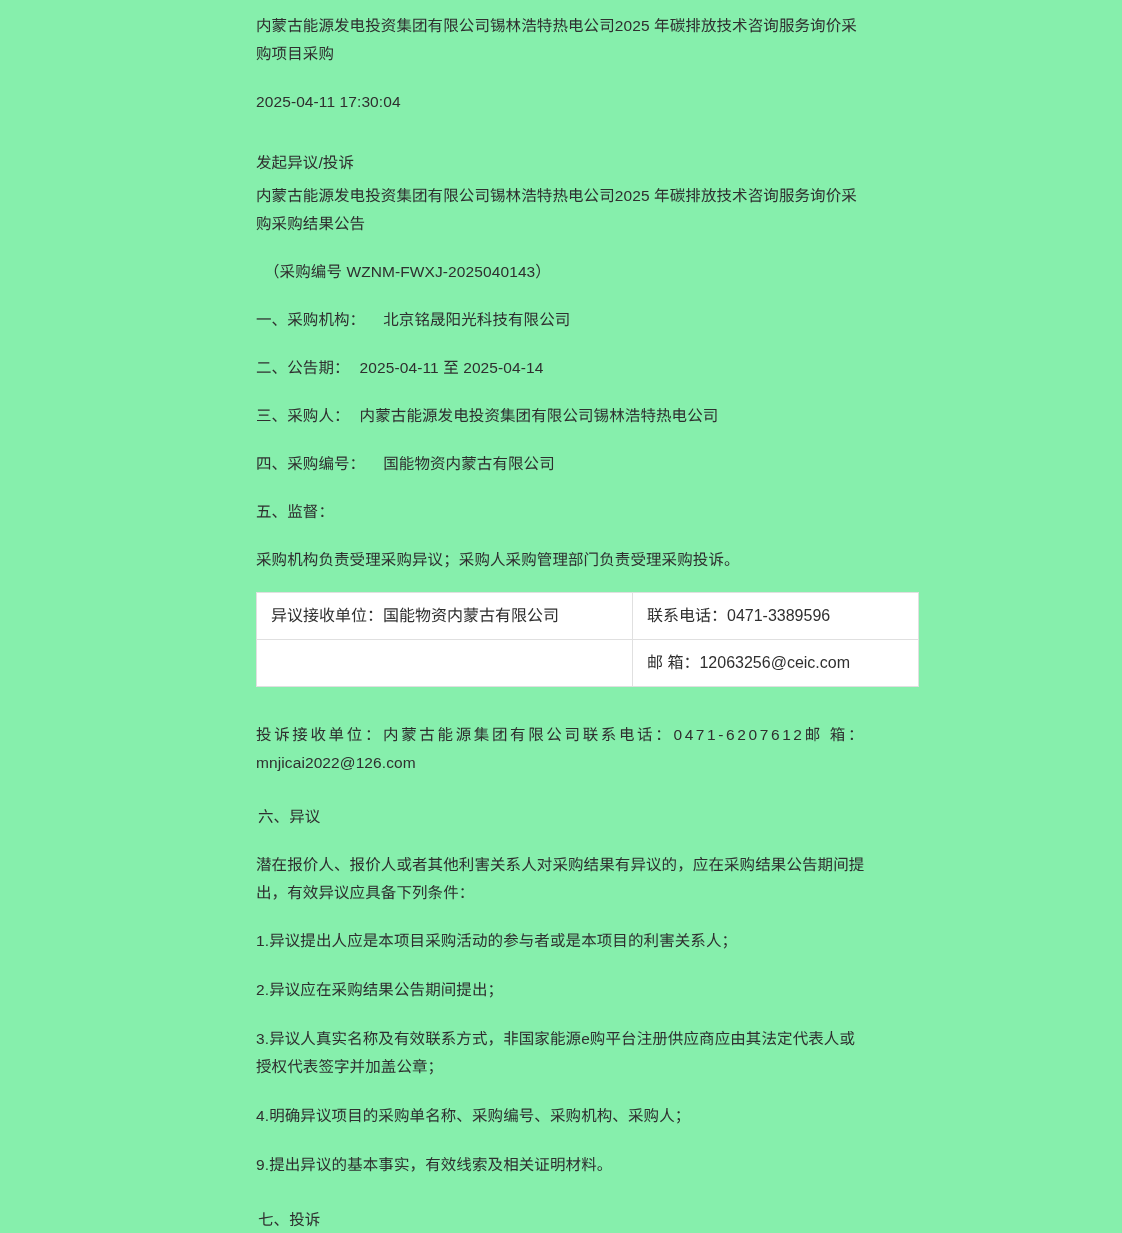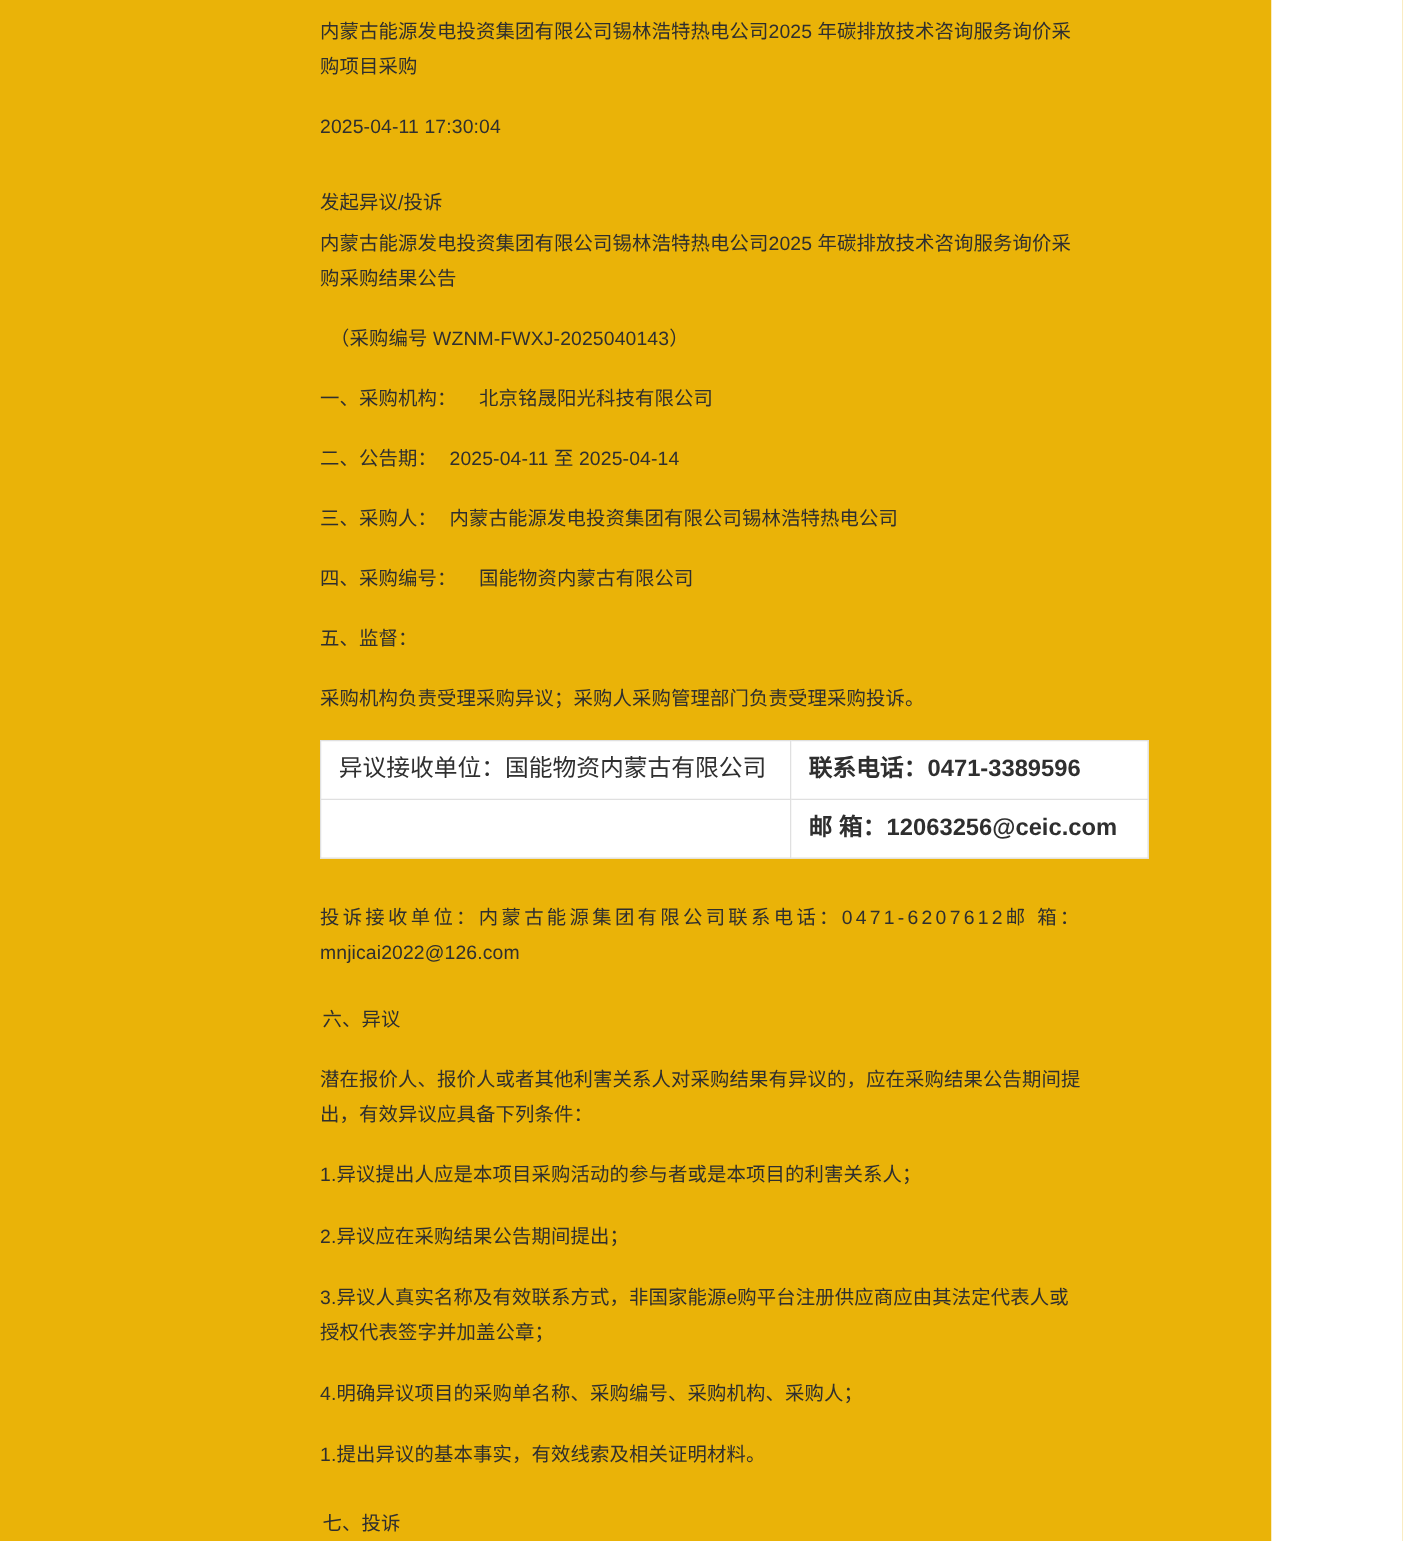--- a/index.html
+++ b/index.html
@@ -12,23 +12,23 @@
     width: 1122px;
     height: 1233px;
     overflow: hidden;
     font-family: "Liberation Sans", "DejaVu Sans", sans-serif;
     color: #2b2b2b;
     -webkit-font-smoothing: antialiased;
   }
 
   .page {
     position: relative;
-    width: 1017px;
+    width: 1122px;
     min-height: 1233px;
-    background: #eab308;
+    background: #86efac;
     box-sizing: border-box;
   }
 
   
   .content {
     position: absolute;
     left: 256px;
     top: 0;
     width: 610px;
   }
@@ -71,28 +71,28 @@
   .tbl-wrap { margin-top: 4px; }
   table.contact-table {
     border-collapse: collapse;
     width: 610px;
     table-layout: fixed;
     background: #fff;
   }
   table.contact-table td {
     border: 1px solid #e0e0e0;
     padding: 10px 12px 10px 14px;
-    font-size: 19px;
+    font-size: 16px;
     line-height: 24px;
     color: #2f2f2f;
     height: 26px;
     vertical-align: middle;
   }
   table.contact-table td.col-a { width: 349px; }
-  table.contact-table td.col-b { width: 259px; font-weight: bold; }
+  table.contact-table td.col-b { width: 259px; }
   td.empty-cell { }
   .sp { display: inline-block; width: 10px; }
   .sp-wide { display: inline-block; width: 18px; }
 </style>
 </head>
 <body>
 
 <div class="page">
   <div class="content">
 
@@ -156,20 +156,20 @@
     <div class="para blk-sec">潜在报价人、报价人或者其他利害关系人对采购结果有异议的，应在采购结果公告期间提出，有效异议应具备下列条件：</div>
 
     <div class="para blk-listitem">1.异议提出人应是本项目采购活动的参与者或是本项目的利害关系人；</div>
 
     <div class="para blk-listitem">2.异议应在采购结果公告期间提出；</div>
 
     <div class="para blk-listitem">3.异议人真实名称及有效联系方式，非国家能源e购平台注册供应商应由其法定代表人或授权代表签字并加盖公章；</div>
 
     <div class="para blk-listitem">4.明确异议项目的采购单名称、采购编号、采购机构、采购人；</div>
 
-    <div class="para blk-listitem">1.提出异议的基本事实，有效线索及相关证明材料。</div>
+    <div class="para blk-listitem">9.提出异议的基本事实，有效线索及相关证明材料。</div>
 
     <div class="gap-sm"></div>
 
     <div class="para blk-sec indent-1">七、投诉</div>
 
   </div>
 </div>
 
 </body></html>

